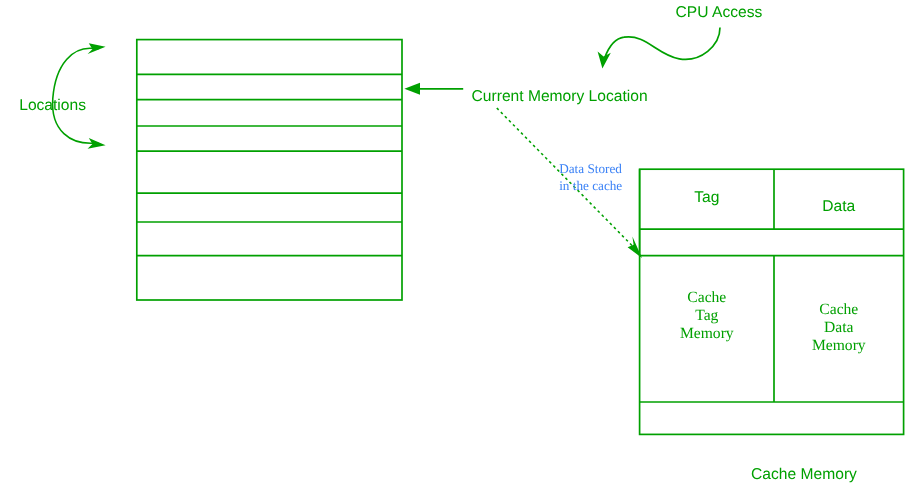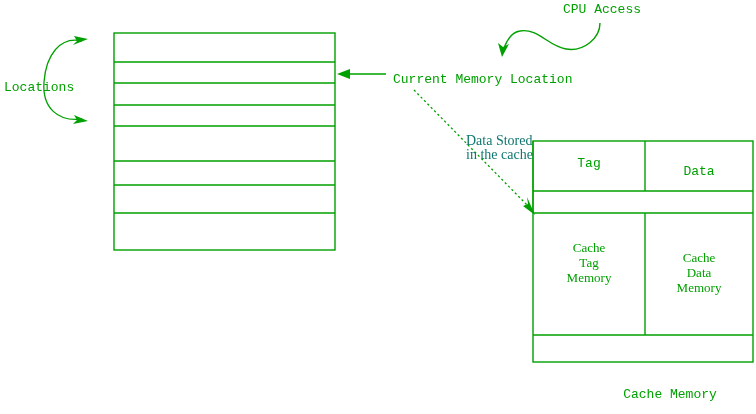--- a/index.html
+++ b/index.html
@@ -1,20 +1,20 @@
 <!DOCTYPE html>
 <html><head>
 <meta charset="utf-8">
 <style>
   html,body{margin:0;padding:0;background:#ffffff;}
   body{width:756px;height:414px;position:relative;overflow:hidden;
        font-family:"Liberation Serif", serif;}
   #stage{position:absolute;left:0;top:0;width:756px;height:414px;}
   svg.layer{position:absolute;left:0;top:0;width:756px;height:414px;overflow:visible;}
-  .lbl{position:absolute;color:#00a000;font-family:Liberation Mono, monospace;
+  .lbl{position:absolute;color:#00a000;font-family:Liberation Sans, sans-serif;
        font-size:13px;line-height:14px;white-space:pre;}
   .lbl.c{text-align:center;}
 </style>
 </head>
 <body>
 
 <div id="stage">
 
   <svg class="layer" viewBox="0 0 756 414" xmlns="http://www.w3.org/2000/svg">
 
@@ -73,28 +73,28 @@
       <line x1="533" y1="213" x2="753" y2="213"></line>
 
       <line x1="533" y1="335" x2="753" y2="335"></line>
 
       <line x1="645" y1="141" x2="645" y2="191"></line>
 
       <line x1="645" y1="213" x2="645" y2="335"></line>
     </g>
   </svg>
 
-  <div class="lbl" style="left:4px;top:81px;">Locations</div>
+  <div class="lbl" style="left:16px;top:81px;">Locations</div>
 
 
   <div class="lbl" style="left:563px;top:3px;">CPU Access</div>
 
   <div class="lbl" style="left:393px;top:73px;">Current Memory Location</div>
 
-  <div style="position:absolute;left:466px;top:134px;color:#0f766e;font-size:14px;line-height:14px;font-family:'Liberation Serif',serif;">
+  <div style="position:absolute;left:466px;top:134px;color:#3b82f6;font-size:11px;line-height:14px;font-family:'Liberation Serif',serif;">
     <div>Data Stored</div>
     <div>in the cache</div>
   </div>
 
   <div class="lbl c" style="left:533px;top:157px;width:112px;">Tag</div>
 
   <div class="lbl c" style="left:645px;top:165px;width:108px;">Data</div>
 
   <div style="position:absolute;left:533px;top:240px;width:112px;text-align:center;color:#00a000;font-size:13px;line-height:15px;font-family:'Liberation Serif',serif;">
     <div>Cache</div>

